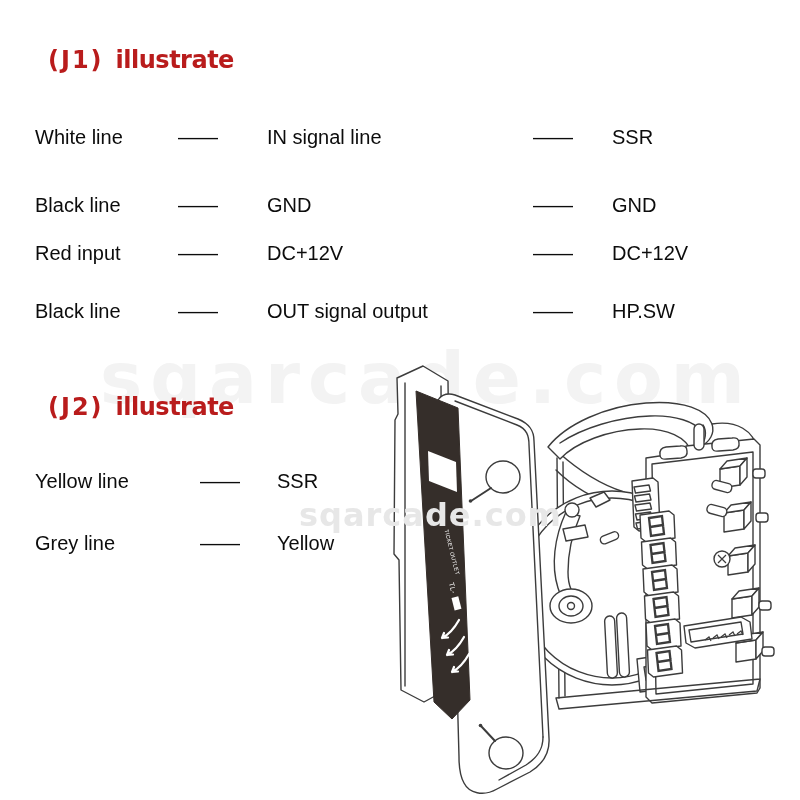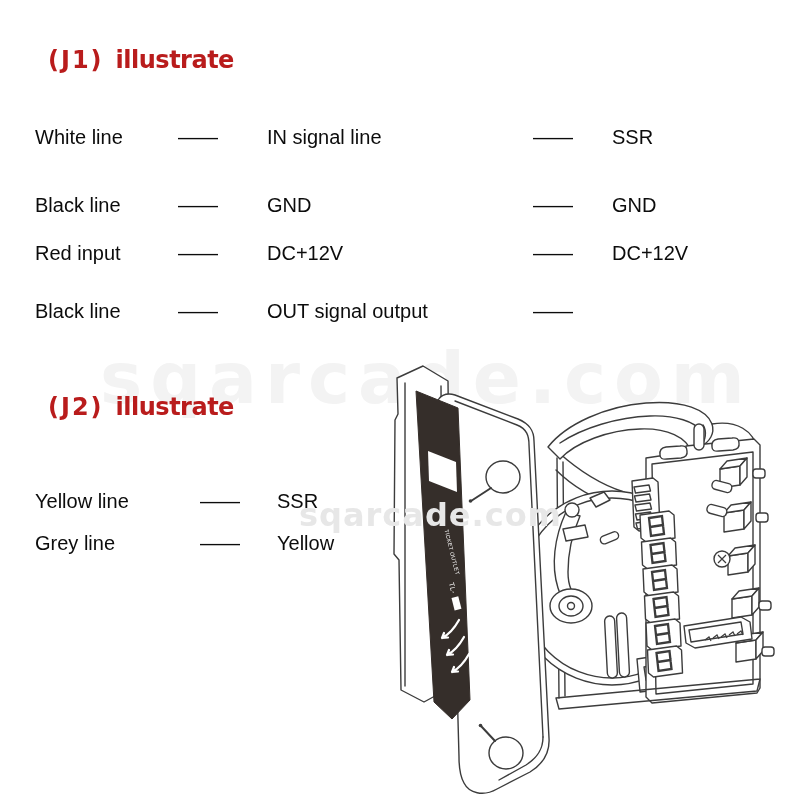--- a/index.html
+++ b/index.html
@@ -67,27 +67,28 @@
     <span class="dash1">——</span>
     <span class="signal">DC+12V</span>
     <span class="dash2">——</span>
     <span class="term">DC+12V</span>
   </div>
   <div class="row" style="top:294px">
     <span class="wire">Black line</span>
     <span class="dash1">——</span>
     <span class="signal">OUT signal output</span>
     <span class="dash2">——</span>
+    <span class="term">HP.SW</span>
   </div>
 
   <div id="j2-title" class="sec-title">
     <span class="paren">(J2)</span><span>illustrate</span>
   </div>
 
-  <div class="row" style="top:484px">
+  <div class="row" style="top:464px">
     <span class="wire">Yellow line</span>
     <span class="j2dash">——</span>
     <span class="j2term">SSR</span>
   </div>
   <div class="row" style="top:526px">
     <span class="wire">Grey line</span>
     <span class="j2dash">——</span>
     <span class="j2term">Yellow</span>
   </div>
 

